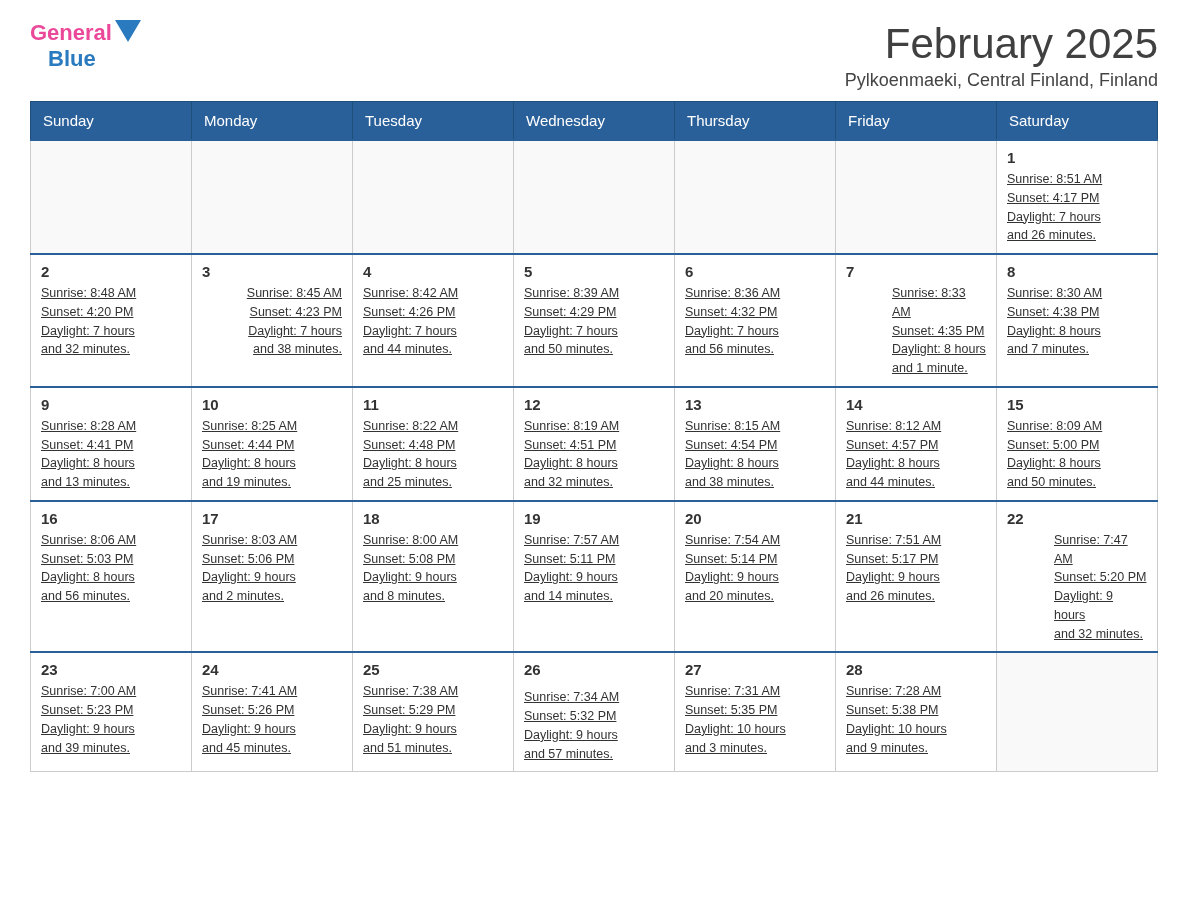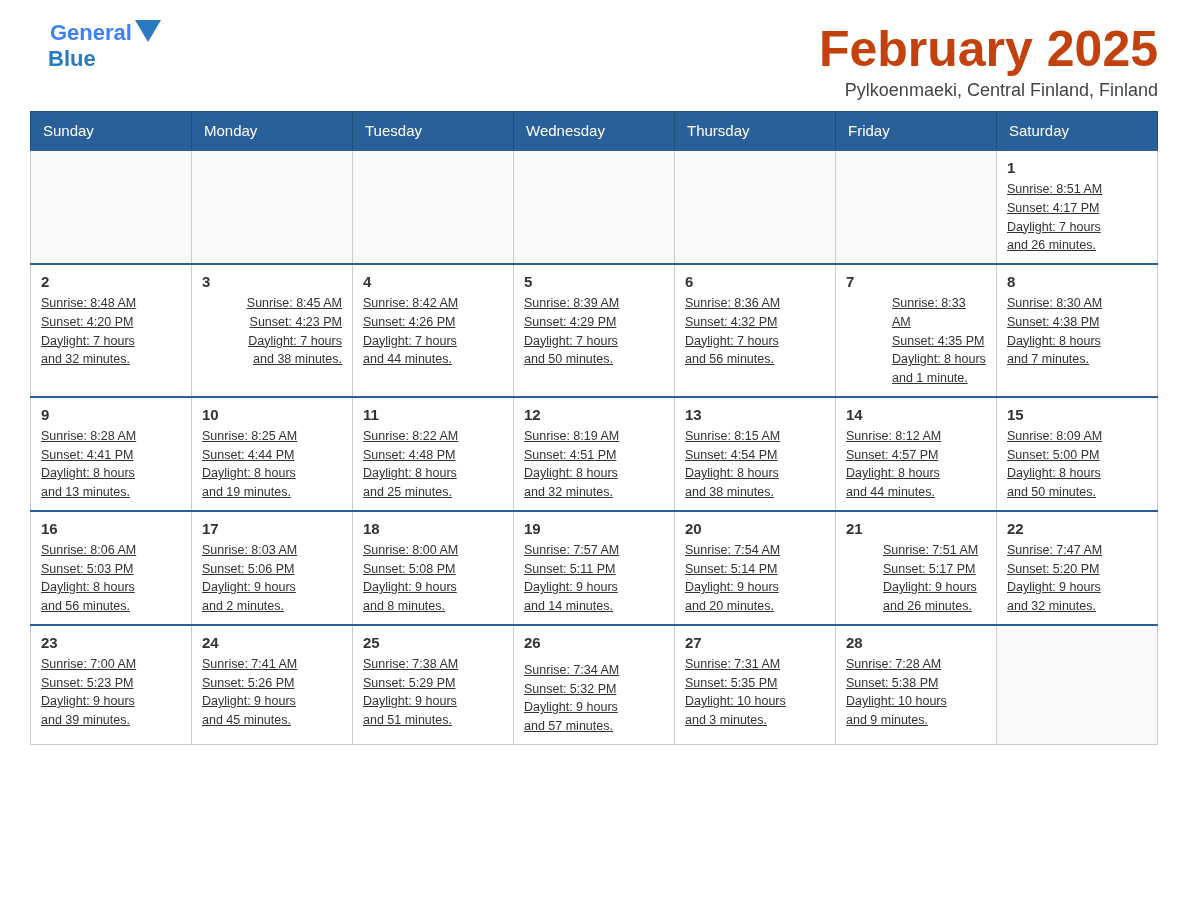--- a/index.html
+++ b/index.html
@@ -12,30 +12,29 @@
     }
     .header {
       display: flex;
       justify-content: space-between;
       align-items: flex-start;
       margin-bottom: 10px;
     }
     .logo-text-general {
       font-size: 22px;
       font-weight: bold;
-      color: #3b82f6;
-      margin-left: 20px;
+      color: #ec4899;
     }
     .title-section {
       text-align: right;
     }
     .month-title {
-      font-size: 50px;
-      font-weight: bold;
-      color: #c2410c;
+      font-size: 42px;
+      font-weight: normal;
+      color: #404040;
     }
     .subtitle {
       font-size: 18px;
       color: #444;
       margin-top: 2px;
     }
     .calendar {
       width: 100%;
       border-collapse: collapse;
       margin-top: 10px;
@@ -282,28 +281,28 @@
         </td>
         <td>
           <span class="day-number">20</span>
           <div class="day-info" style="white-space: pre-line;">Sunrise: 7:54 AM
 Sunset: 5:14 PM
 Daylight: 9 hours
 and 20 minutes.</div>
         </td>
         <td>
           <span class="day-number">21</span>
-          <div class="day-info" style="white-space: pre-line; margin-left: 37px;">Sunrise: 7:51 AM
+          <div class="day-info" style="white-space: pre-line;">Sunrise: 7:51 AM
 Sunset: 5:17 PM
 Daylight: 9 hours
 and 26 minutes.</div>
         </td>
         <td>
           <span class="day-number">22</span>
-          <div class="day-info" style="white-space: pre-line;">Sunrise: 7:47 AM
+          <div class="day-info" style="white-space: pre-line; margin-left: 47px;">Sunrise: 7:47 AM
 Sunset: 5:20 PM
 Daylight: 9 hours
 and 32 minutes.</div>
         </td>
       </tr>
       <tr>
         <td>
           <span class="day-number">23</span>
           <div class="day-info" style="white-space: pre-line;">Sunrise: 7:00 AM
 Sunset: 5:23 PM

